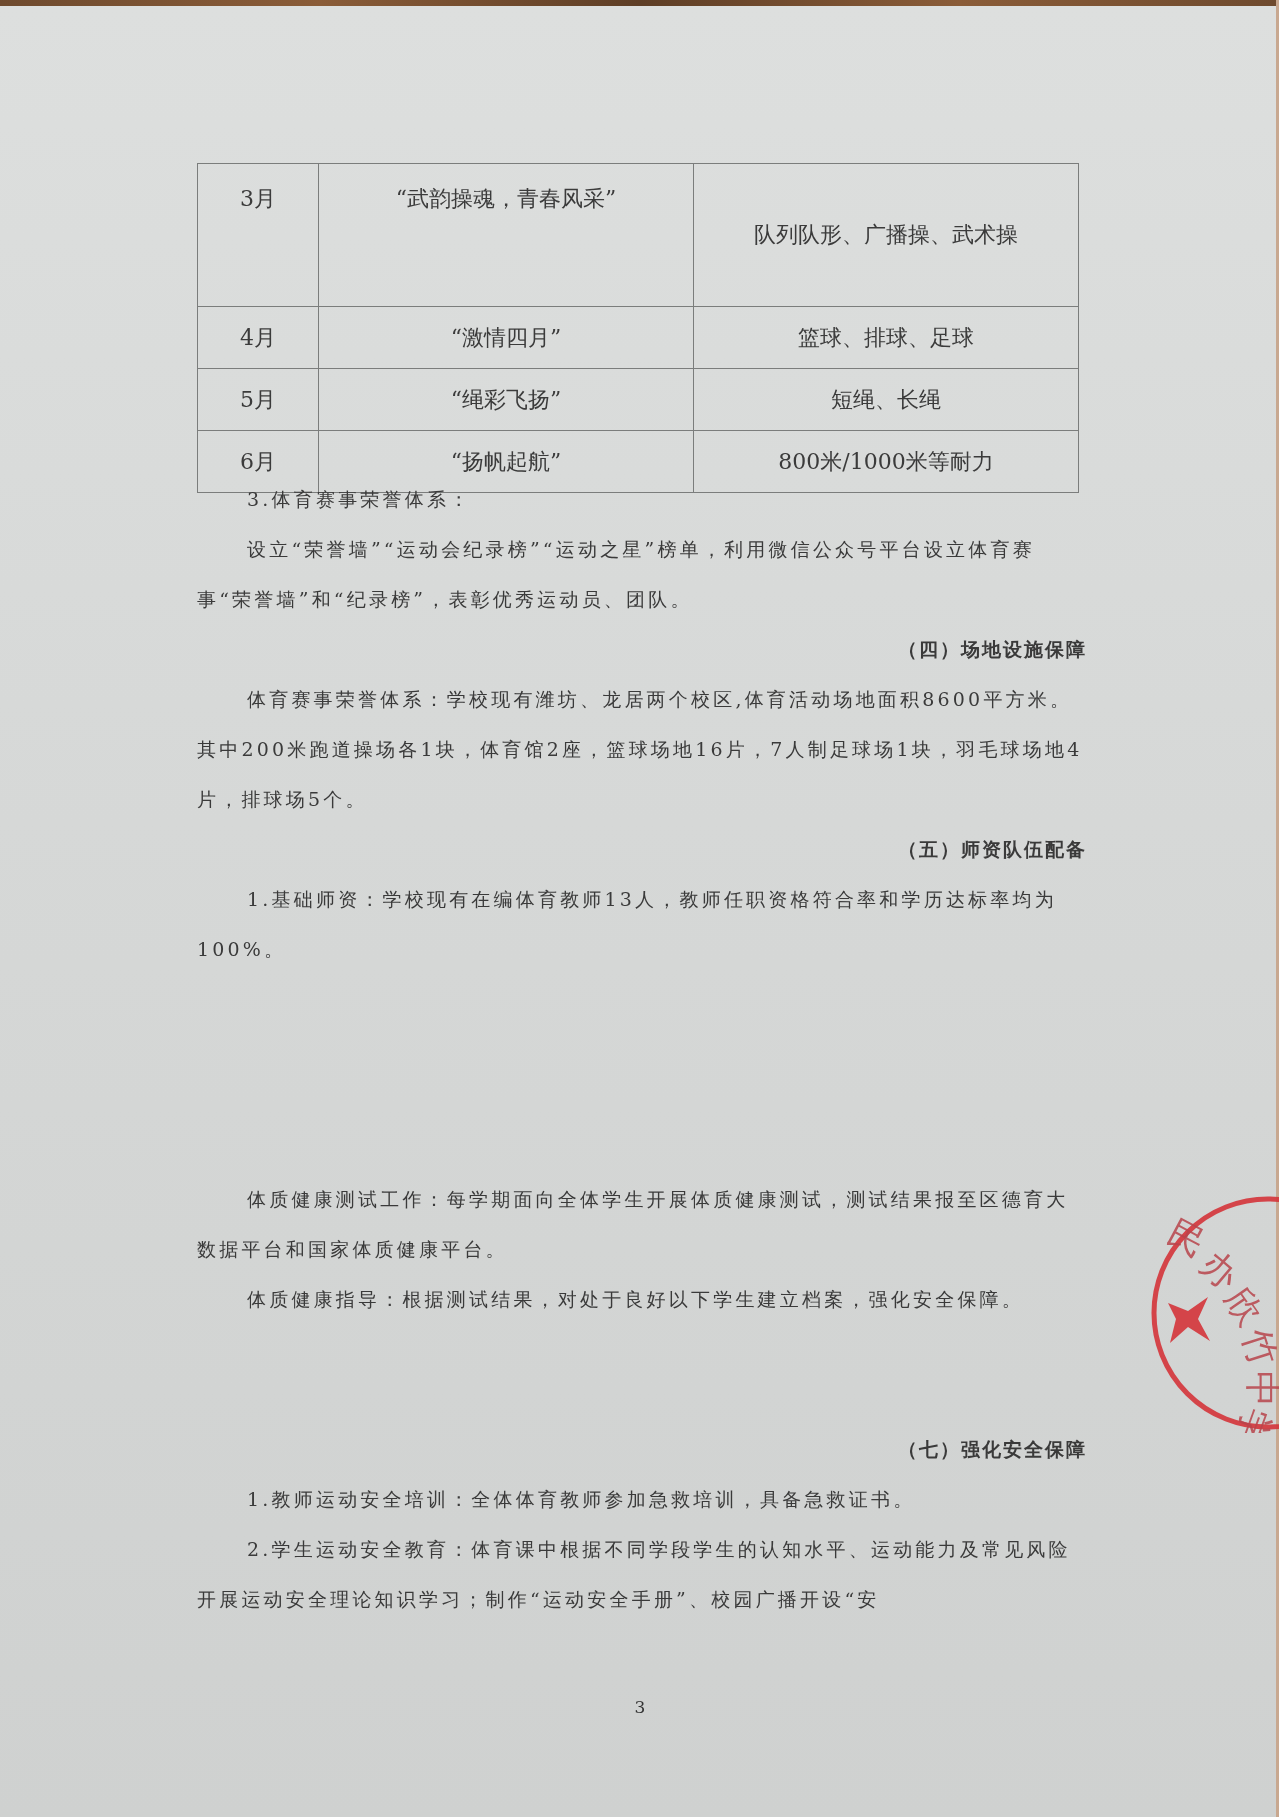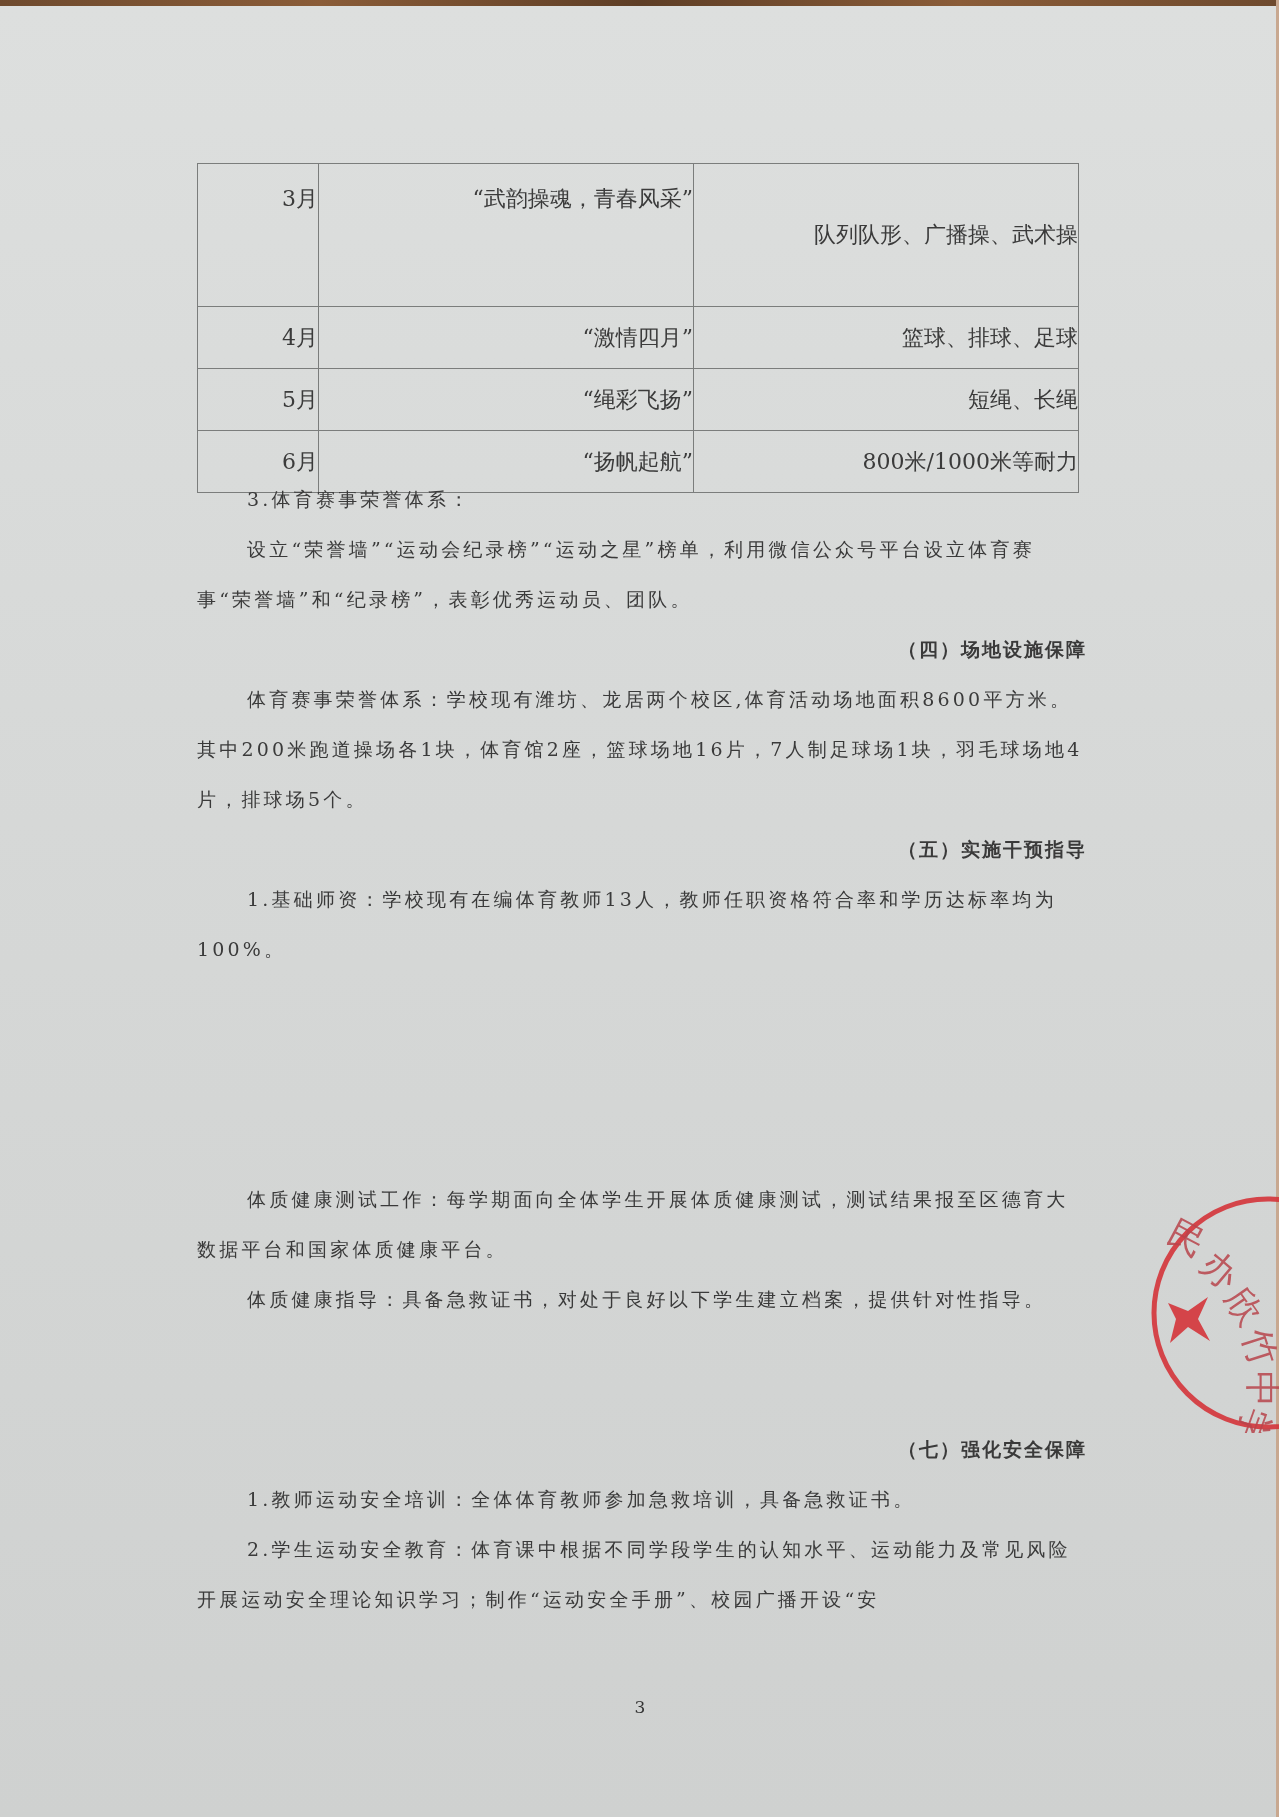--- a/index.html
+++ b/index.html
@@ -20,21 +20,21 @@
   .paper {
     position:absolute; left:0; top:6px; width:1276px; height:1811px;
     background:linear-gradient(180deg,#dddfde 0%,#d6d8d7 45%,#cfd1d0 100%);
   }
   table.plan {
     position:absolute; left:197px; top:163px; width:881px;
     border-collapse:collapse; table-layout:fixed;
     font-size:22px; color:#3b3b3b;
   }
   table.plan td {
-    border:1.5px solid #7b7d7c; text-align:right; padding:0;
+    border:1.5px solid #7b7d7c; text-align:center; padding:0;
   }
   table.plan col.c1 { width:121px; }
   table.plan col.c2 { width:375px; }
   table.plan col.c3 { width:385px; }
   tr.r-first td { height:122px; }
   tr.r-first td.month, tr.r-first td.theme { vertical-align:top; padding-top:20px; }
   tr.r td { height:61px; }
   .para { text-indent:50px; }
   .heading { padding-left:50px; font-weight:bold; letter-spacing:2px;text-align:right; }
   .block { position:absolute; left:197px; width:890px; font-size:19px; letter-spacing:3.2px; line-height:50px; }
@@ -84,27 +84,27 @@
   <div class="para">3.体育赛事荣誉体系：</div>
   <div class="para">设立“荣誉墙”“运动会纪录榜”“运动之星”榜单，利用微信公众号平台设立体育赛事“荣誉墙”和“纪录榜”，表彰优秀运动员、团队。</div>
 </div>
 
 <div class="block" style="top:624px;">
   <div class="heading">（四）场地设施保障</div>
   <div class="para">体育赛事荣誉体系：学校现有潍坊、龙居两个校区,体育活动场地面积8600平方米。其中200米跑道操场各1块，体育馆2座，篮球场地16片，7人制足球场1块，羽毛球场地4片，排球场5个。</div>
 </div>
 
 <div class="block" style="top:824px;">
-  <div class="heading">（五）实施干预指导</div>
+  <div class="heading">（五）师资队伍配备</div>
   <div class="para">1.基础师资：学校现有在编体育教师13人，教师任职资格符合率和学历达标率均为100%。</div>
 </div>
 
 <div class="block" style="top:1174px;">
   <div class="para">体质健康测试工作：每学期面向全体学生开展体质健康测试，测试结果报至区德育大数据平台和国家体质健康平台。</div>
-  <div class="para">体质健康指导：具备急救证书，对处于良好以下学生建立档案，提供针对性指导。</div>
+  <div class="para">体质健康指导：根据测试结果，对处于良好以下学生建立档案，强化安全保障。</div>
 </div>
 
 <div class="block" style="top:1424px;">
   <div class="heading">（七）强化安全保障</div>
   <div class="para">1.教师运动安全培训：全体体育教师参加急救培训，具备急救证书。</div>
   <div class="para">2.学生运动安全教育：体育课中根据不同学段学生的认知水平、运动能力及常见风险开展运动安全理论知识学习；制作“运动安全手册”、校园广播开设“安</div>
 </div>
 
 <div class="pageno">3</div>
 

